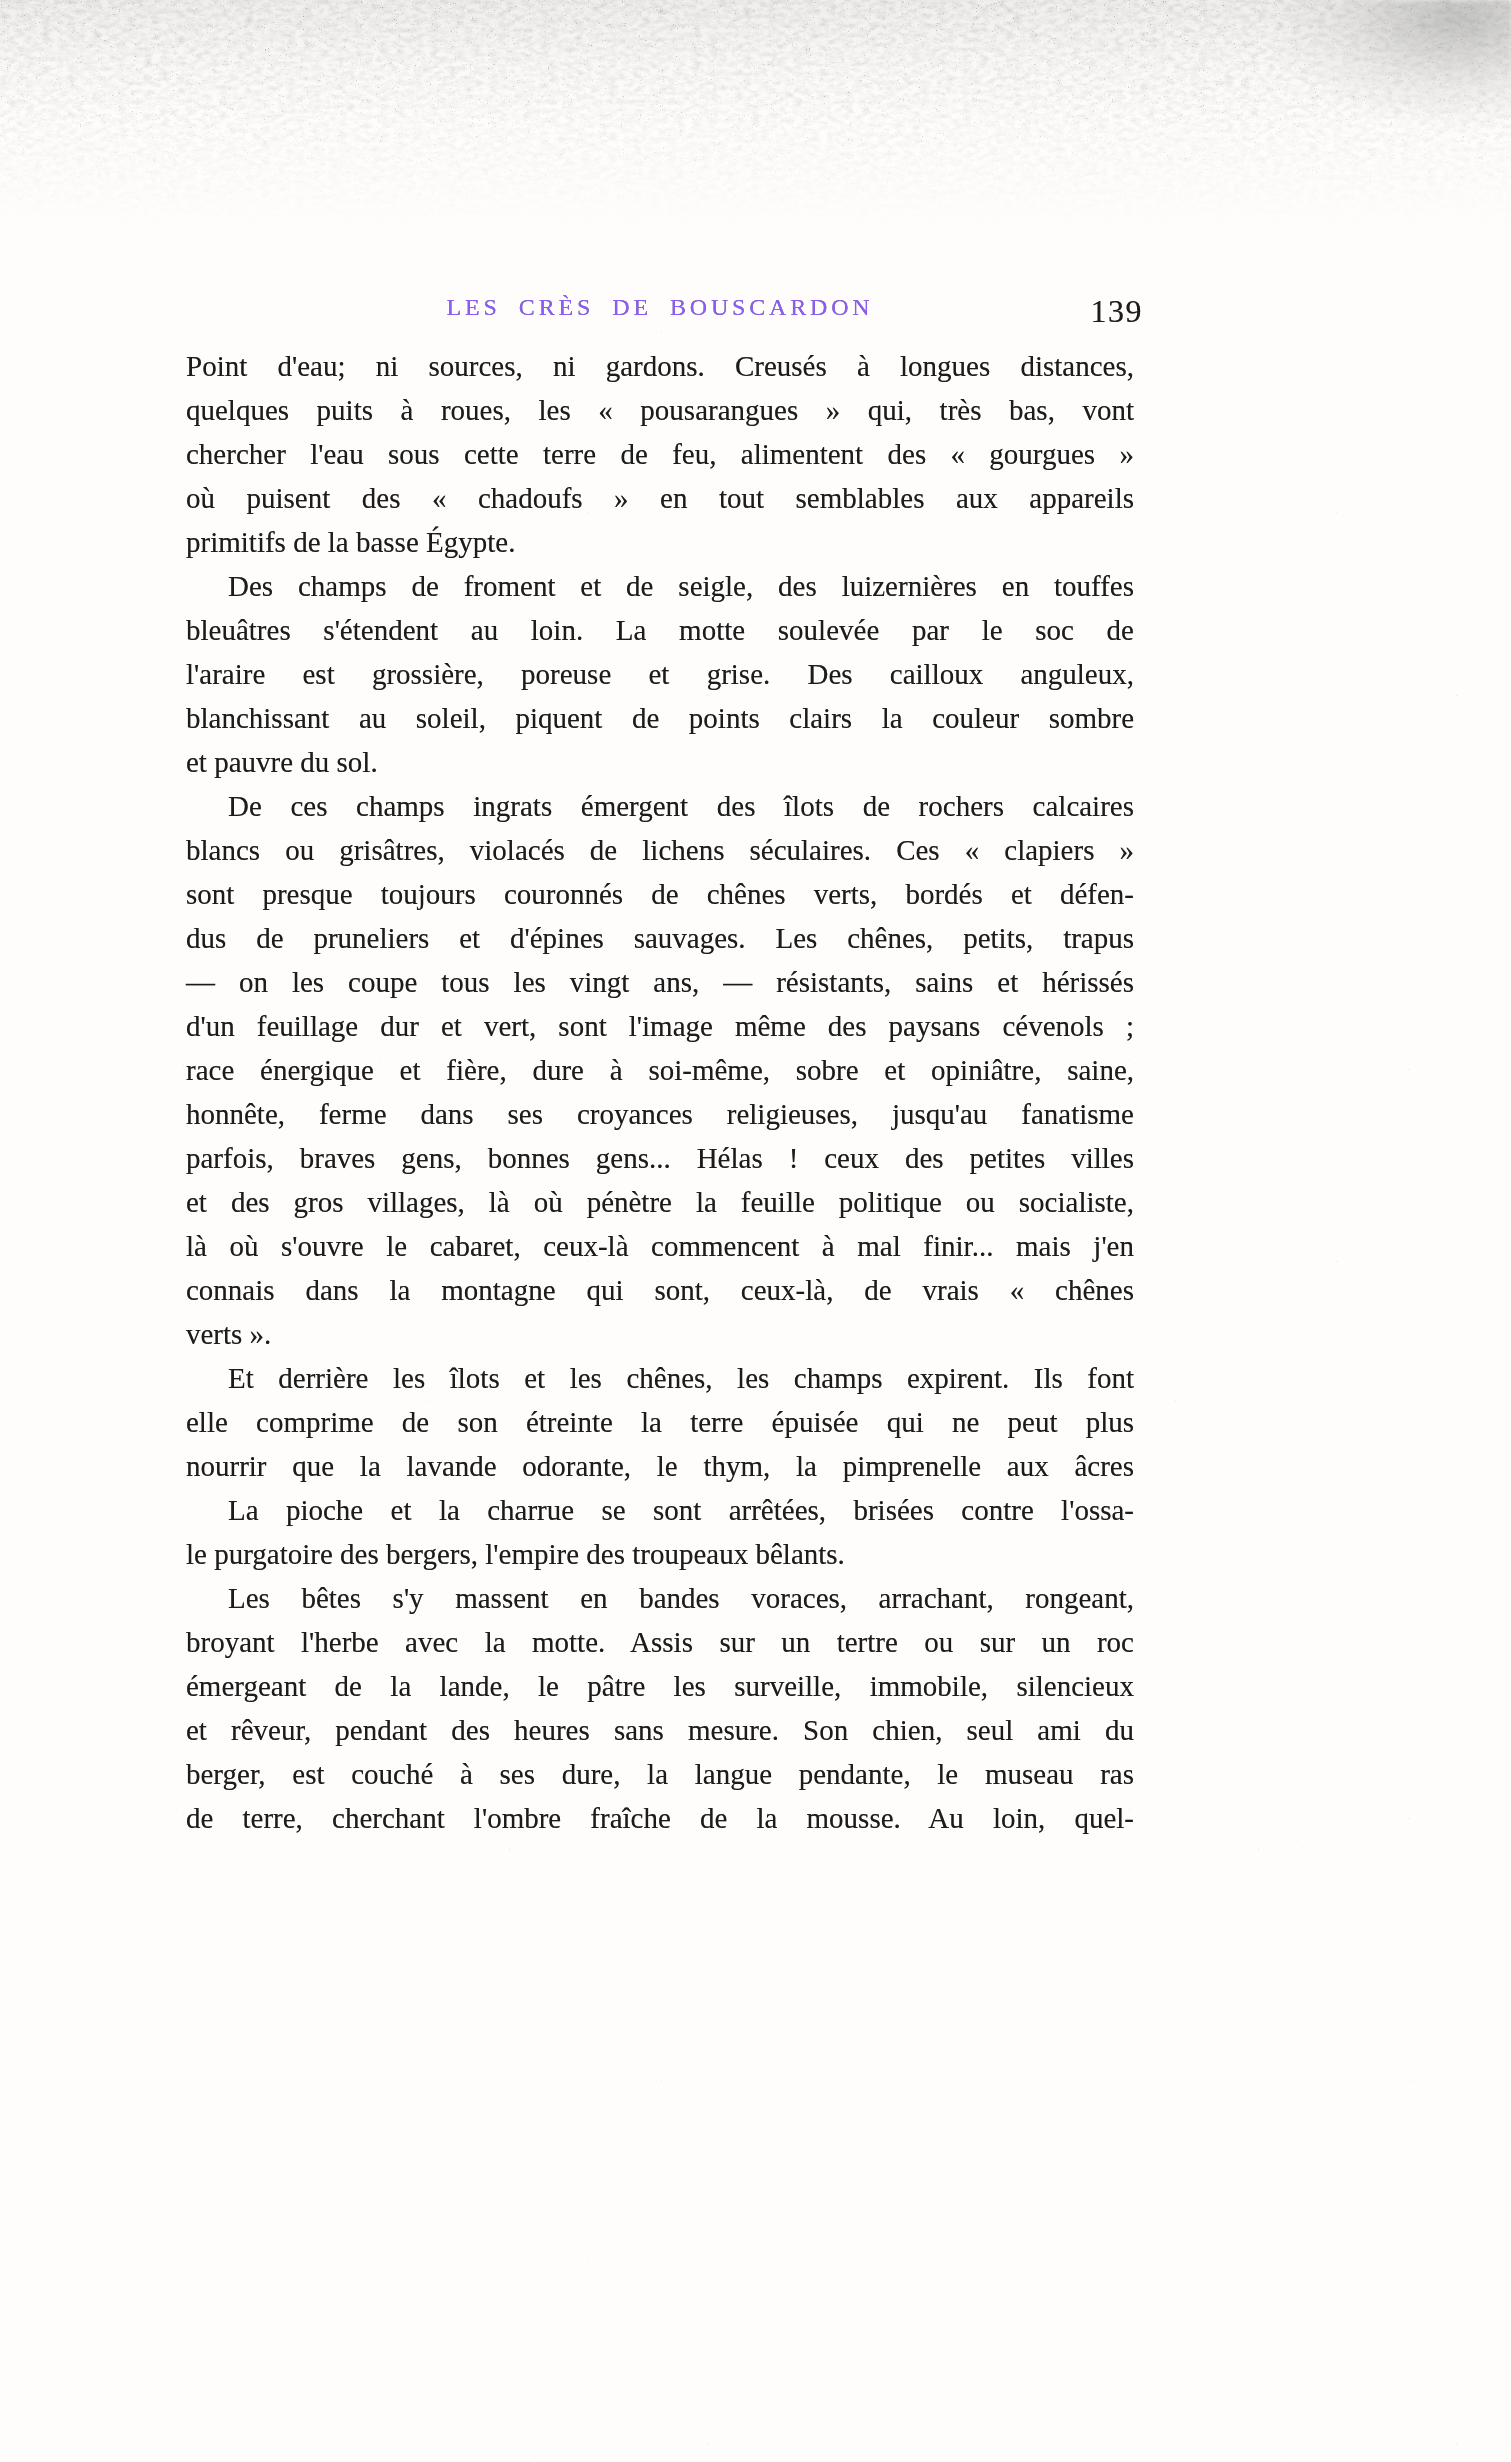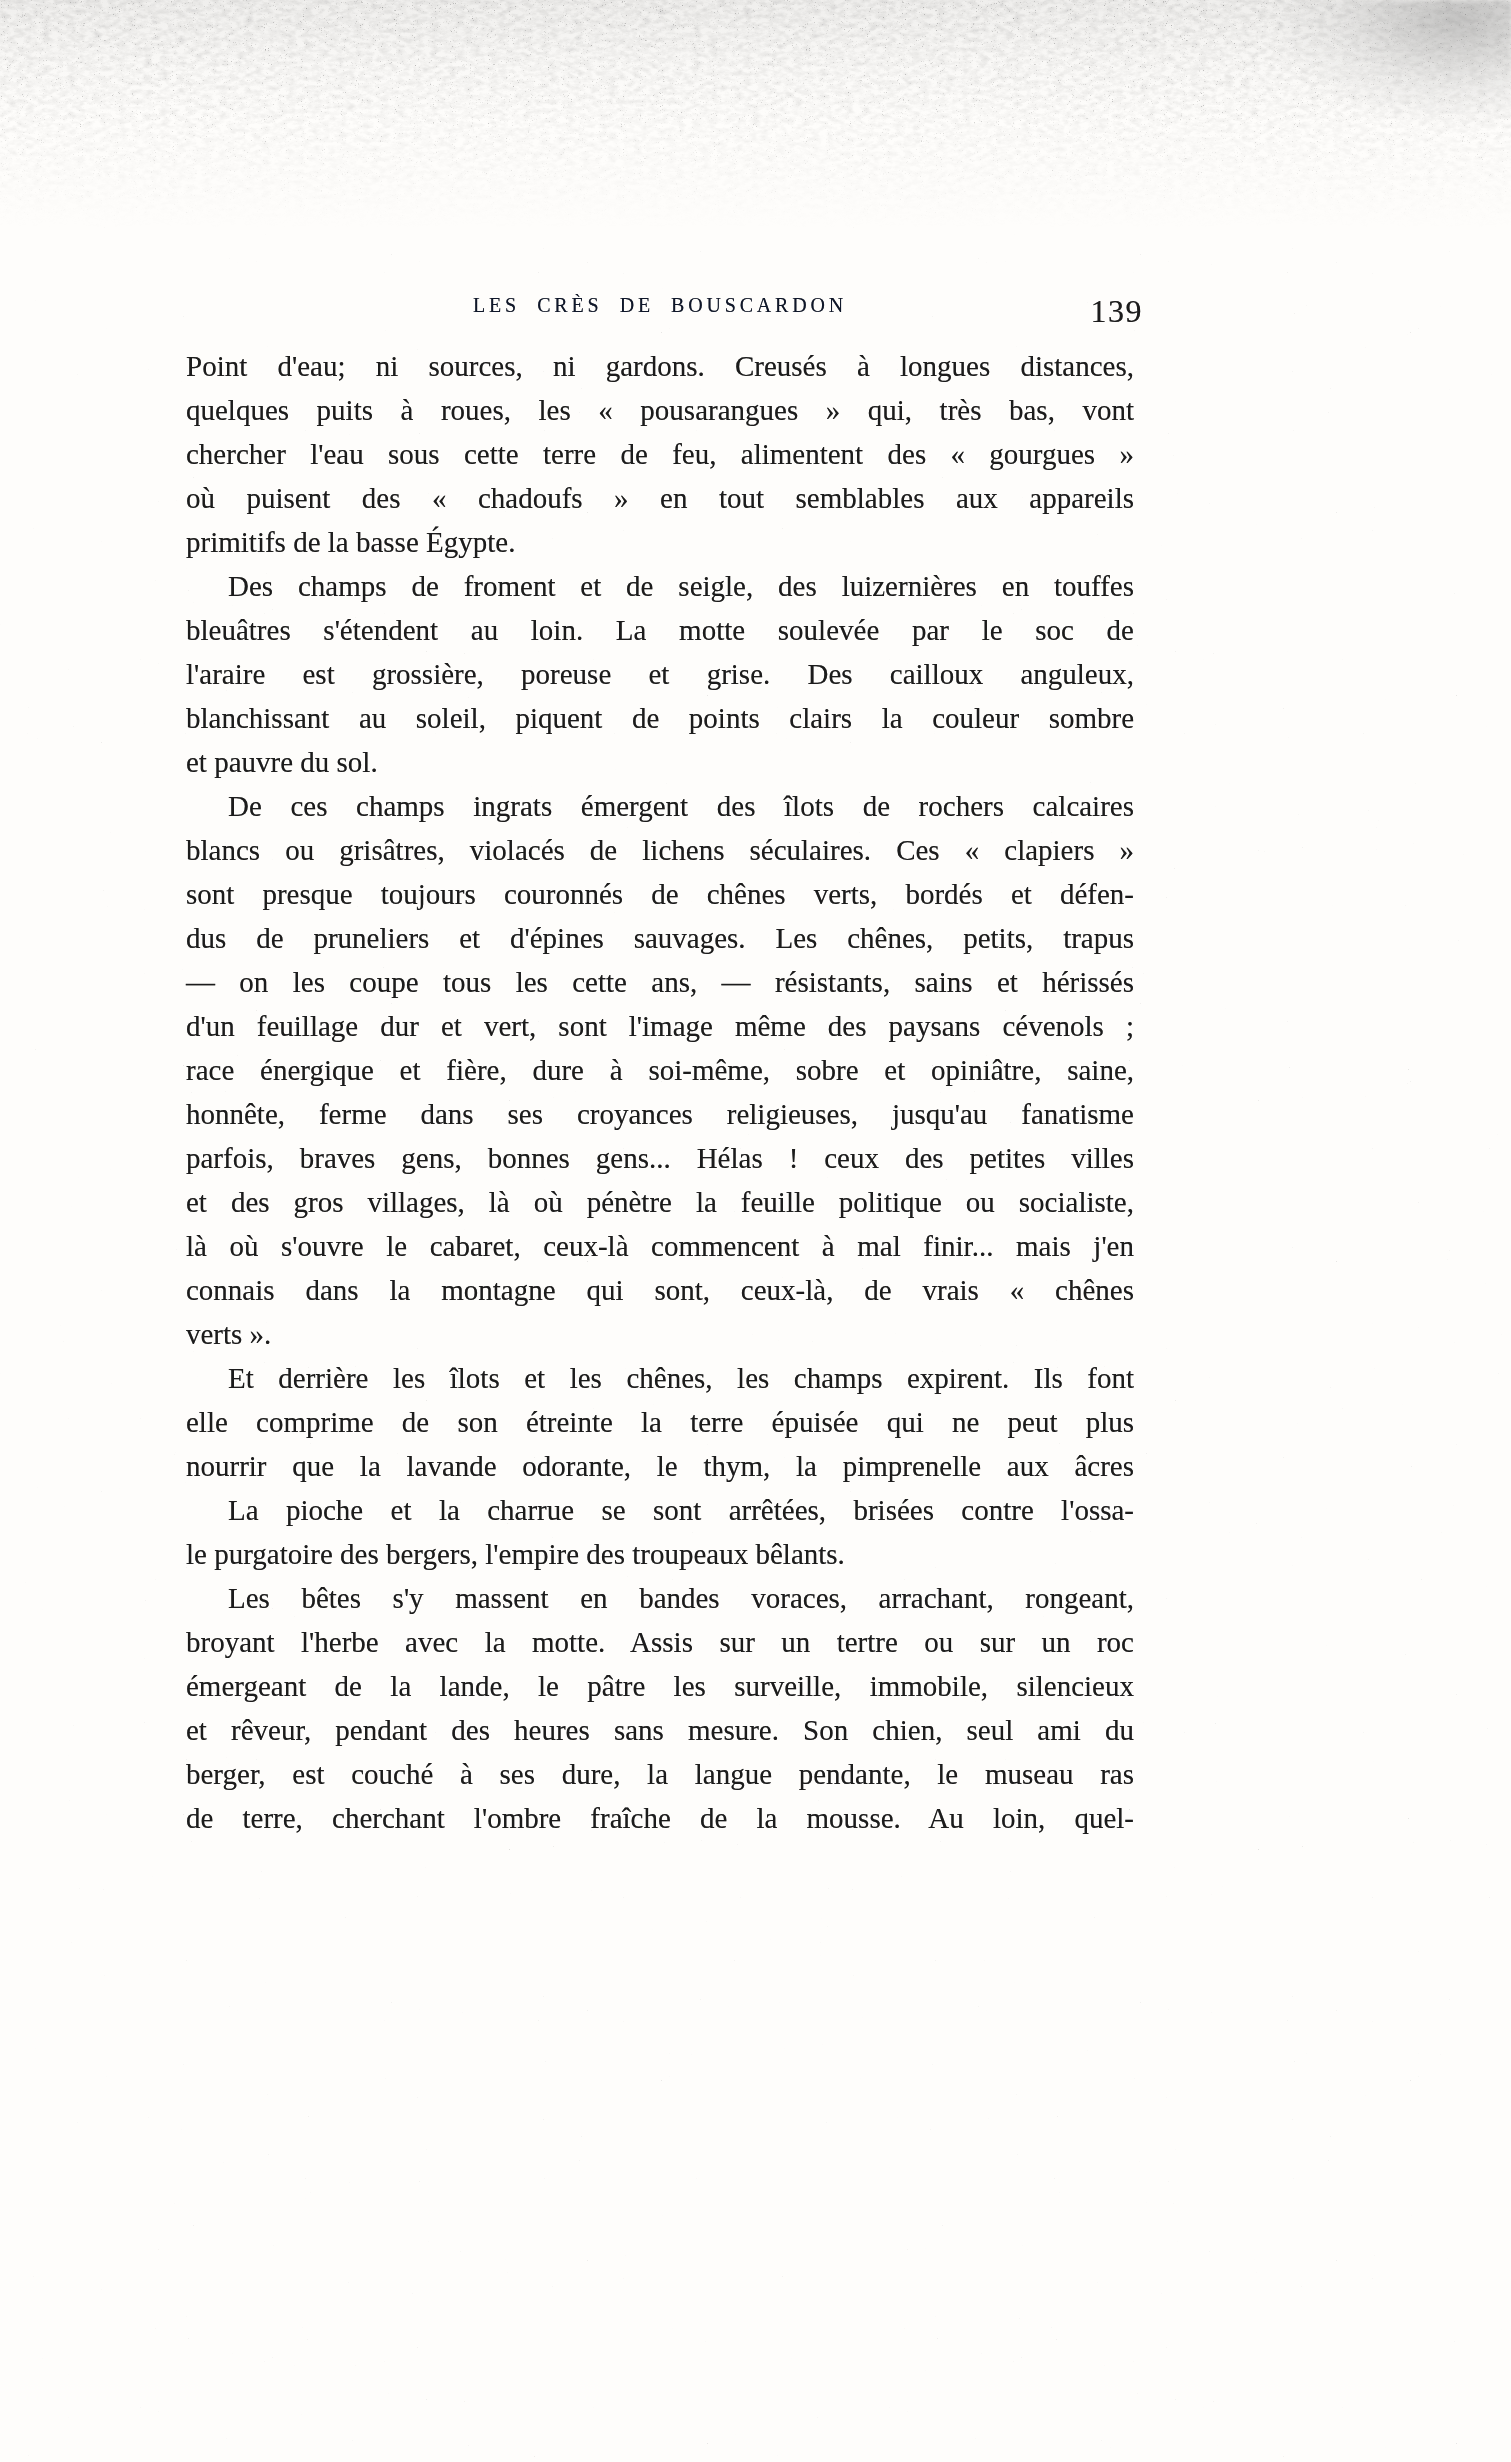--- a/index.html
+++ b/index.html
@@ -27,24 +27,24 @@
     background: radial-gradient(ellipse at 78% 15%, rgba(140,140,140,0.45), rgba(180,180,180,0.18) 45%, transparent 72%);
     filter: blur(2.3px);
     pointer-events: none;
   }
   
   .running-head {
     position: absolute; left: 186px; top: 294px; width: 948px; height: 35px;
   }
   .running-title {
     text-align: center;
-    font-size: 20px;
+    font-size: 24px;
     letter-spacing: 3.8px;
     word-spacing: 8.4px;
-    color: #0f172a;
+    color: #8b5cf6;
     text-shadow: 0 0 0.5px rgba(0,0,0,0.55);
   }
   .page-number {
     position: absolute; right: -9px; top: -1.5px;
     font-size: 32px;
     letter-spacing: 1.5px;
     text-shadow: 0 0 0.5px rgba(0,0,0,0.55);
   }
   
   .body-text {
@@ -120,21 +120,21 @@
         <div class="line">bleuâtres s'étendent au loin. La motte soulevée par le soc de</div>
         <div class="line">l'araire est grossière, poreuse et grise. Des cailloux anguleux,</div>
         <div class="line">blanchissant au soleil, piquent de points clairs la couleur sombre</div>
         <div class="line para-end">et pauvre du sol.</div>
       </div>
       <div>
         <div class="line indent">De ces champs ingrats émergent des îlots de rochers calcaires</div>
         <div class="line">blancs ou grisâtres, violacés de lichens séculaires. Ces « clapiers »</div>
         <div class="line">sont presque toujours couronnés de chênes verts, bordés et défen-</div>
         <div class="line">dus de pruneliers et d'épines sauvages. Les chênes, petits, trapus</div>
-        <div class="line">— on les coupe tous les cette ans, — résistants, sains et hérissés</div>
+        <div class="line">— on les coupe tous les vingt ans, — résistants, sains et hérissés</div>
         <div class="line">d'un feuillage dur et vert, sont l'image même des paysans cévenols ;</div>
         <div class="line">race énergique et fière, dure à soi-même, sobre et opiniâtre, saine,</div>
         <div class="line">honnête, ferme dans ses croyances religieuses, jusqu'au fanatisme</div>
         <div class="line">parfois, braves gens, bonnes gens... Hélas ! ceux des petites villes</div>
         <div class="line">et des gros villages, là où pénètre la feuille politique ou socialiste,</div>
         <div class="line">là où s'ouvre le cabaret, ceux-là commencent à mal finir... mais j'en</div>
         <div class="line">connais dans la montagne qui sont, ceux-là, de vrais « chênes</div>
         <div class="line para-end">verts ».</div>
       </div>
       <div>

